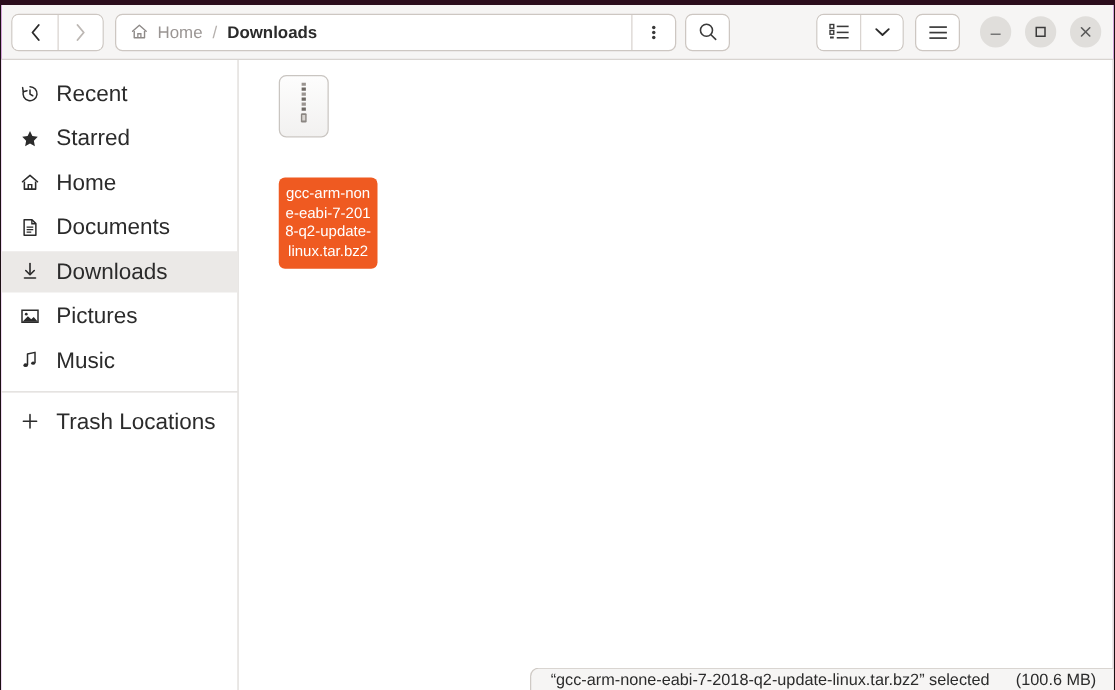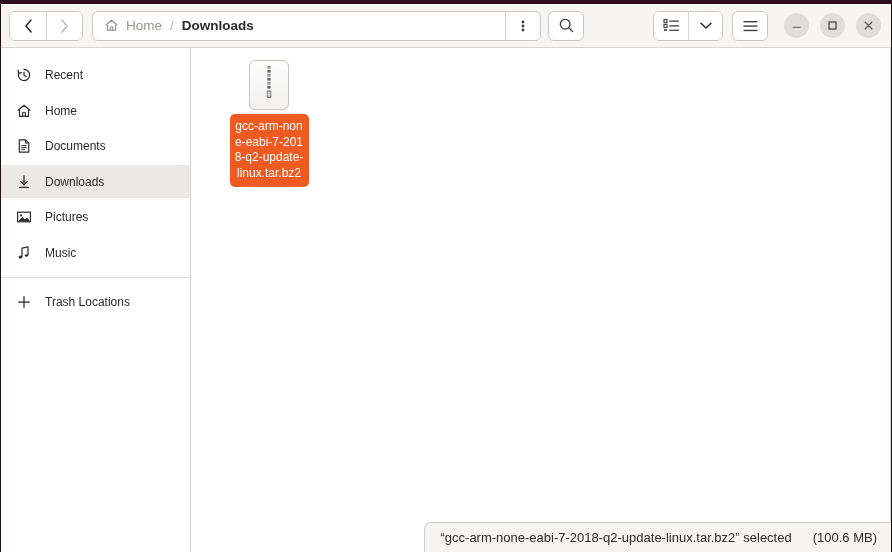--- a/index.html
+++ b/index.html
@@ -183,42 +183,43 @@
     color: #2b2b2b;
   }
   .side-item.selected { background: #ebe9e7; }
   .side-icon {
     width: 17px;
     display: flex;
     align-items: center;
     justify-content: center;
     flex: 0 0 17px;
   }
-  .side-label { font-size: 12px; color: #2b2b2b; }
+  .side-label { font-size: 18px; color: #2b2b2b; }
 
   .side-sep {
     height: 1px;
     background: #dddad7;
     margin: 8px 0 7px 0;
   }
 
   
   #filearea {
     position: relative;
     flex: 1;
     background: #ffffff;
     padding: 12px 0 0 32px;
   }
 
   .file-item {
     width: 92px;
     display: flex;
     flex-direction: column;
-    align-items: center;
-    cursor: pointer;
+    align-items: flex-start;
+    cursor: pointer;
+    gap: 28px;
   }
 
   .file-thumb {
     width: 40px;
     height: 50px;
     background: linear-gradient(#fdfdfd, #f2f1f0);
     border: 1px solid #c9c5c1;
     border-radius: 6px;
     position: relative;
     margin-bottom: 4px;
@@ -249,21 +250,21 @@
     right: 0; top: 0;
     width: 1px; height: 100%;
     background: #d8d4d0;
   }
 
   
   #statusbar {
     position: absolute;
     right: 0px;
     bottom: 0px;
-    height: 30px;
+    height: 18px;
     background: #f6f5f4;
     border: 1px solid #cfcac5;
     border-right: none;
     border-bottom: none;
     border-top-left-radius: 7px;
     display: flex;
     align-items: center;
     padding: 0 14px 0 16px;
     font-size: 13px;
     color: #2b2b2b;
@@ -373,20 +374,28 @@
         <span class="side-icon">
           <svg width="16" height="16" viewBox="0 0 16 16">
             <path d="M8 2.4 a5.6 5.6 0 1 1 -5.3 3.8" fill="none" stroke="#2b2b2b" stroke-width="1.2" stroke-linecap="round"></path>
             <path d="M2.1 3.1 L2.6 6.4 L5.6 5.6" fill="none" stroke="#2b2b2b" stroke-width="1.2" stroke-linejoin="round" stroke-linecap="round"></path>
             <path d="M8 5 V8.3 L10.2 9.6" fill="none" stroke="#2b2b2b" stroke-width="1.2" stroke-linecap="round" stroke-linejoin="round"></path>
           </svg>
         </span>
         <span class="side-label">Recent</span>
       </div>
 
+      <div class="side-item">
+        <span class="side-icon">
+          <svg width="16" height="16" viewBox="0 0 16 16">
+            <path d="M8 1.8 L9.9 5.8 L14.2 6.4 L11.1 9.5 L11.9 13.9 L8 11.8 L4.1 13.9 L4.9 9.5 L1.8 6.4 L6.1 5.8 Z" fill="#2b2b2b"></path>
+          </svg>
+        </span>
+        <span class="side-label">Starred</span>
+      </div>
 
       <div class="side-item">
         <span class="side-icon">
           <svg width="16" height="16" viewBox="0 0 16 16">
             <path d="M2 7.4 L8 2.3 L14 7.4" fill="none" stroke="#2b2b2b" stroke-width="1.25" stroke-linecap="round" stroke-linejoin="round"></path>
             <path d="M3.5 7.2 V13.3 H12.5 V7.2" fill="none" stroke="#2b2b2b" stroke-width="1.25" stroke-linejoin="round"></path>
             <path d="M6.6 13.3 V9.7 H9.4 V13.3" fill="none" stroke="#2b2b2b" stroke-width="1.15"></path>
           </svg>
         </span>
         <span class="side-label">Home</span>

